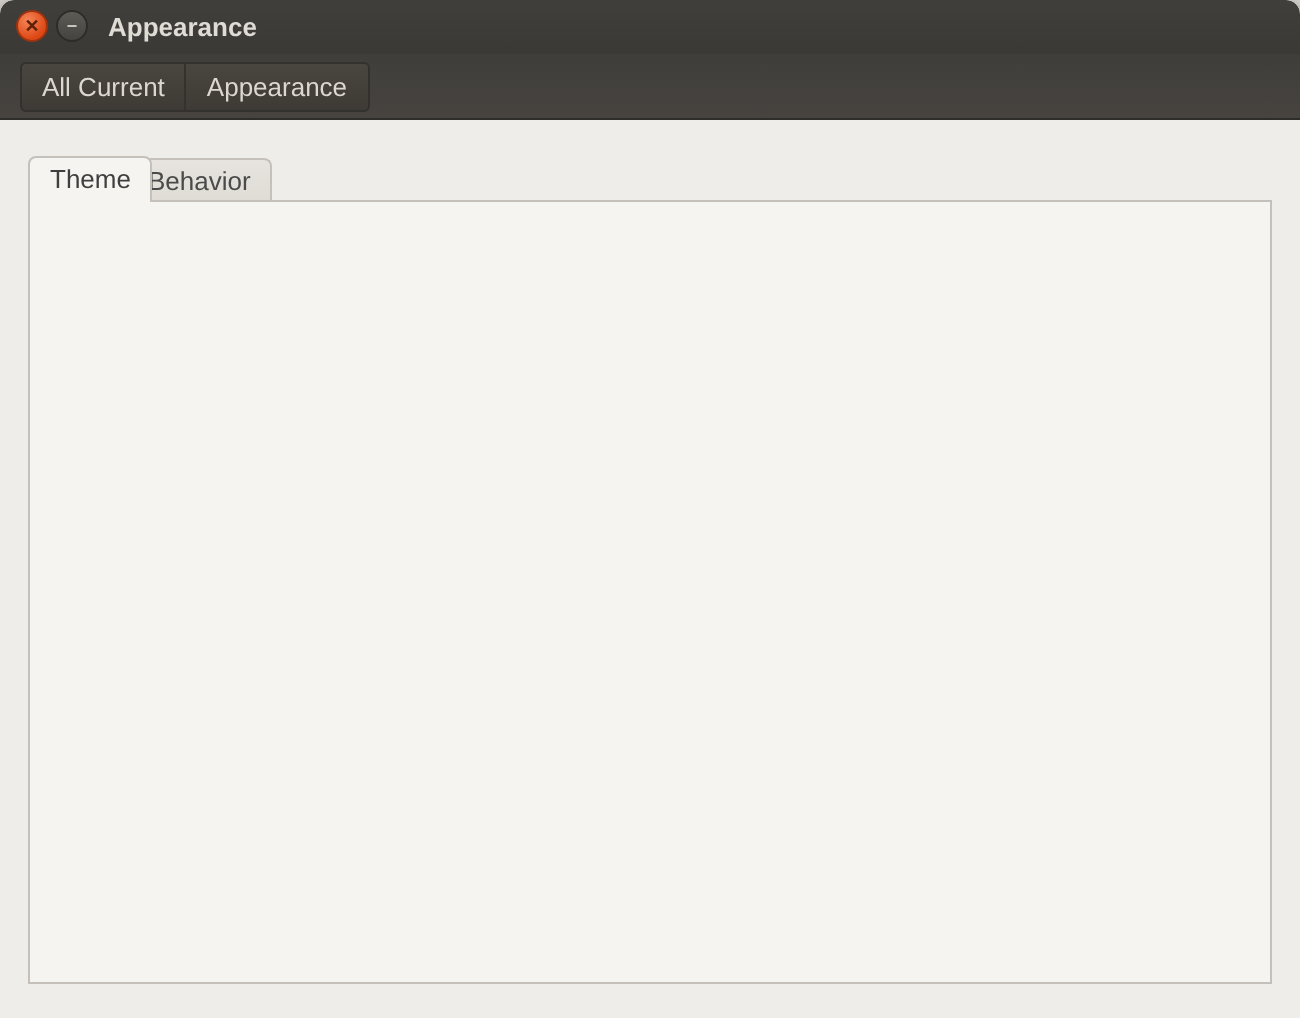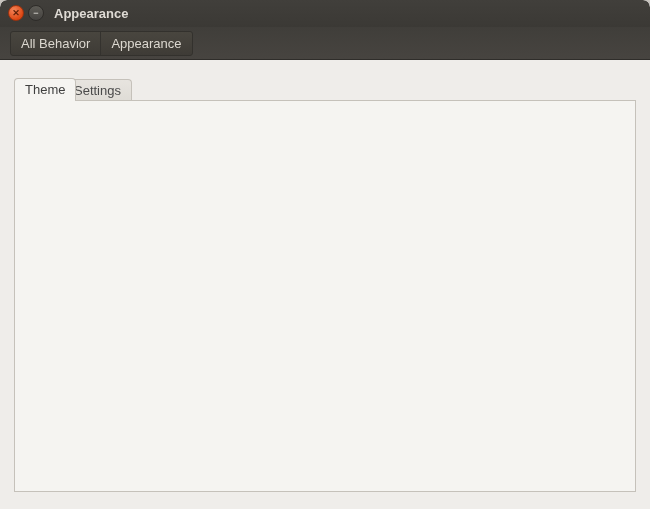--- a/index.html
+++ b/index.html
@@ -102,28 +102,28 @@
       <span>✕</span>
     </div>
     <div class="wbtn min">
       <span>−</span>
     </div>
     <div class="title">Appearance</div>
   </div>
 
   <div class="toolbar">
     <div class="crumbs">
-      <div class="crumb">All Behavior</div>
+      <div class="crumb">All Current</div>
       <div class="crumb">Appearance</div>
     </div>
   </div>
 
   <div class="content">
     <div class="tab active">Theme</div>
-    <div class="tab inactive">Settings</div>
+    <div class="tab inactive">Behavior</div>
 
     <div class="panel"></div>
 
     <div class="lbl" style="left:30px;top:48px;">Background</div>
 
     <div>
       <div class="bezel">
         <div class="screen" style="background: radial-gradient(at 58% 38%, rgb(246, 221, 192) 0%, rgb(232, 161, 129) 20%, rgb(199, 95, 79) 48%, rgb(142, 58, 68) 75%, rgb(84, 37, 58) 100%);">
           <div class="power-led"></div>
         </div>

